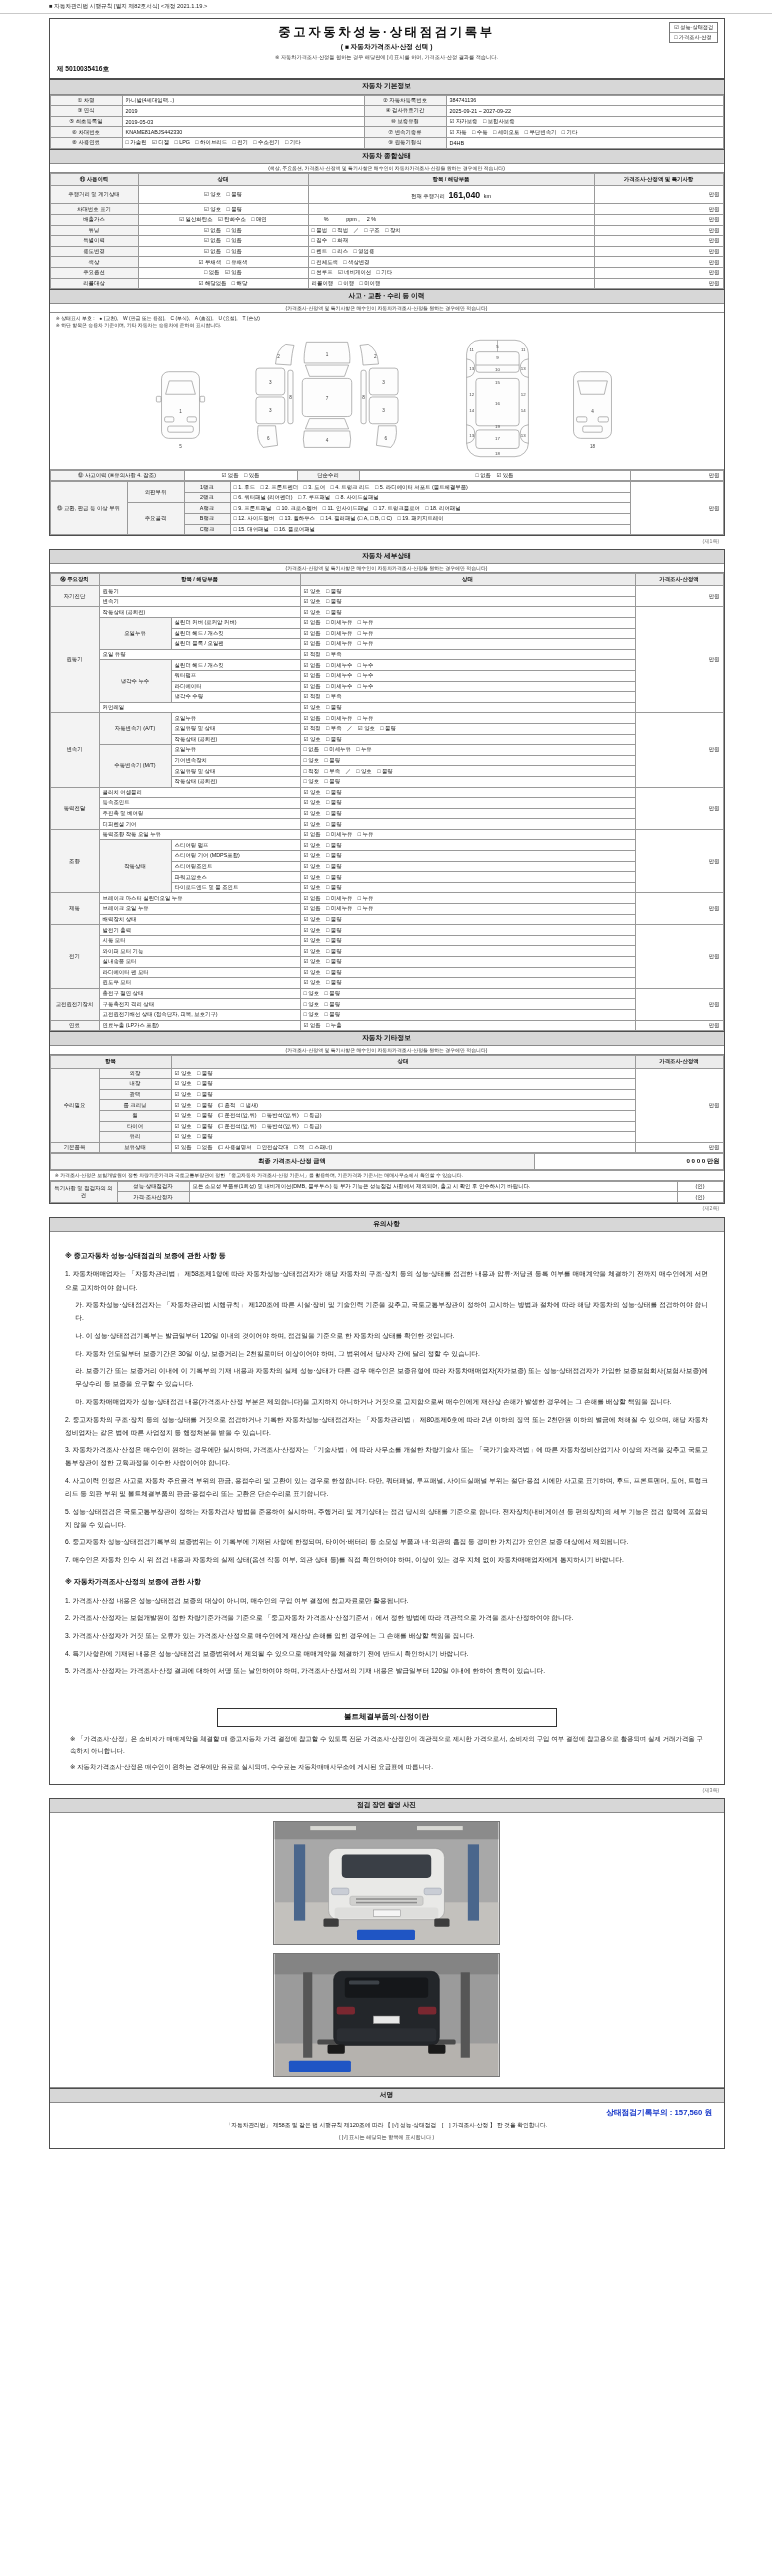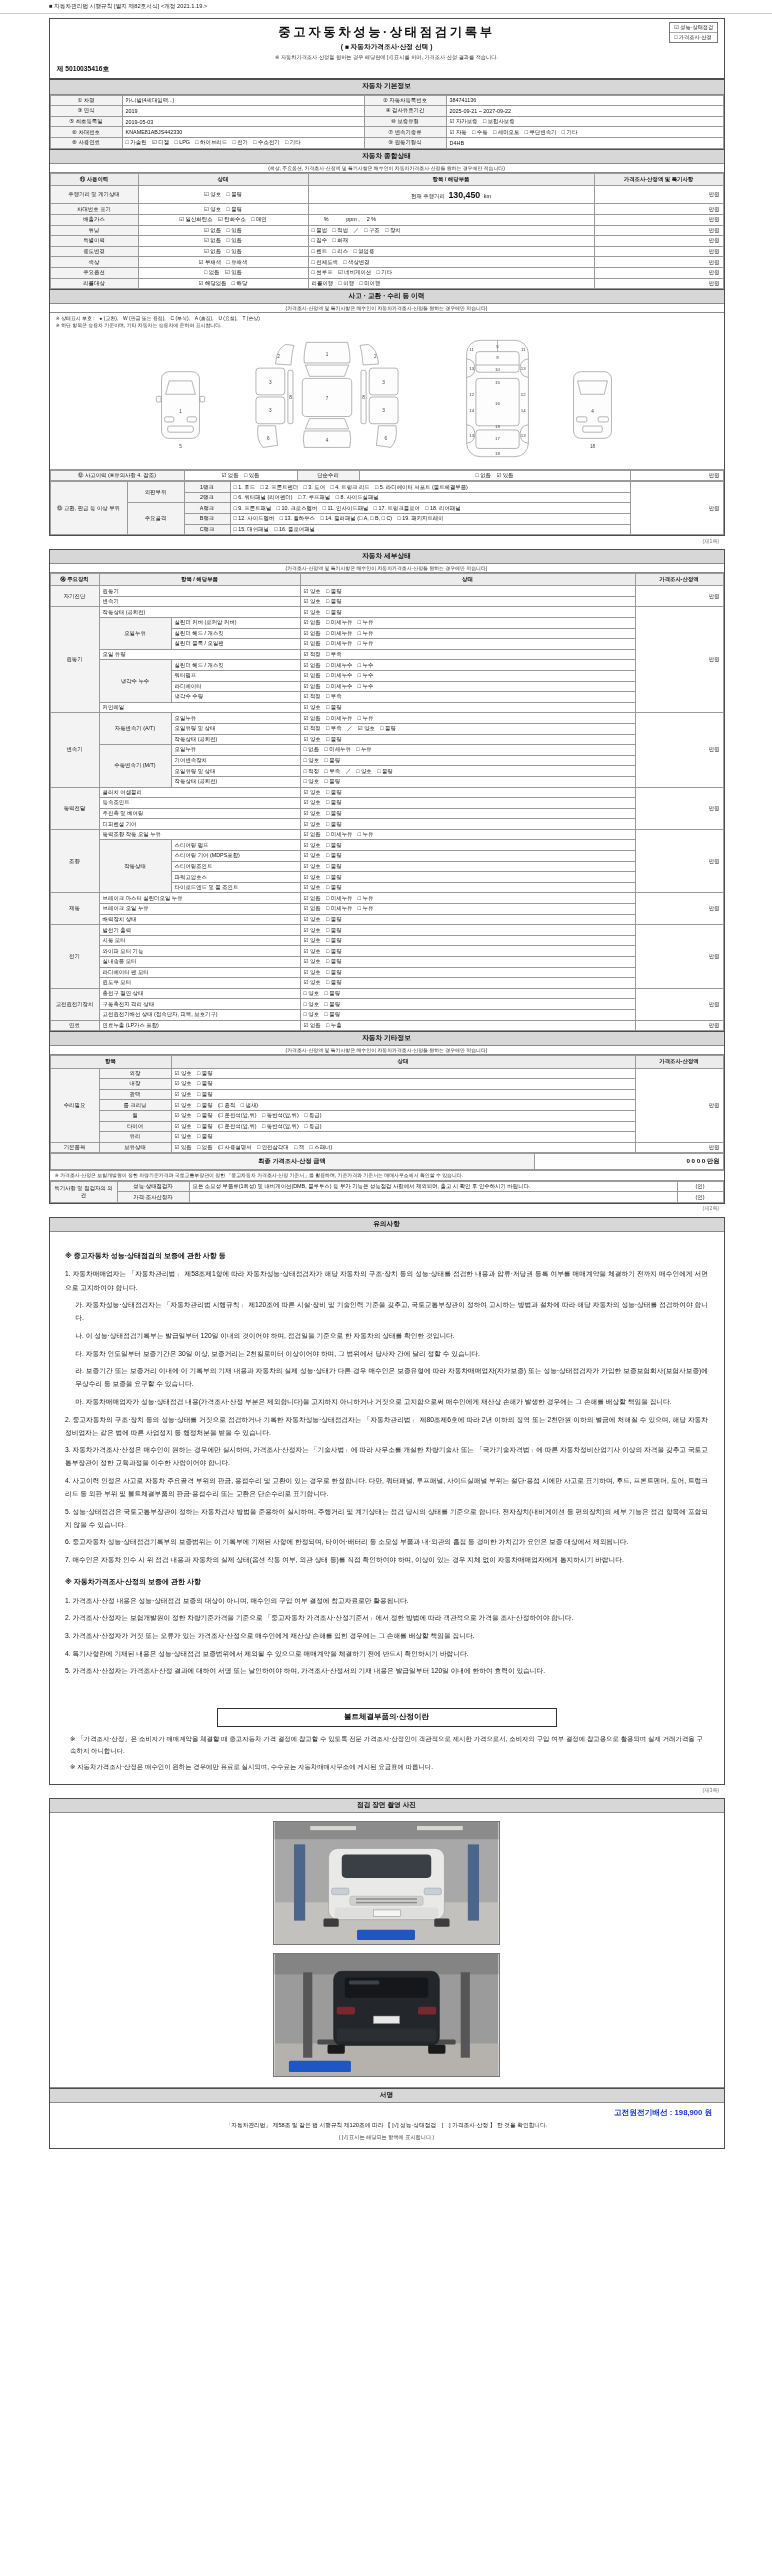--- a/index.html
+++ b/index.html
@@ -124,21 +124,21 @@
           <th>⑪ 사용이력</th>
           <th>상태</th>
           <th>항목 / 해당부품</th>
           <th>가격조사·산정액 및 특기사항</th>
         </tr>
         <tr class="odoRow">
           <td class="lb">주행거리 및 계기상태</td>
           <td class="ct">☑ 양호　□ 불량</td>
           <td class="ct">
             <span>현재 주행거리</span>
-            <span class="odoV">130,450</span>
+            <span class="odoV">161,040</span>
             <span>km</span>
           </td>
           <td class="un">만원</td>
         </tr>
         <tr>
           <td class="lb">차대번호 표기</td>
           <td class="ct">☑ 양호　□ 불량</td>
           <td></td>
           <td class="un">만원</td>
         </tr>
@@ -750,21 +750,21 @@
           <rect x="282" y="104" width="36" height="15" rx="4" fill="#7a2730"></rect>
           <rect x="194" y="122" width="52" height="15" fill="#e8e8e8" stroke="#777"></rect>
           <rect x="122" y="146" width="196" height="26" rx="7" fill="#2b2e33"></rect>
           <rect x="104" y="178" width="34" height="18" rx="3" fill="#1a1a1a"></rect>
             <rect x="302" y="178" width="34" height="18" rx="3" fill="#1a1a1a"></rect>
           <rect x="28" y="210" width="122" height="22" rx="3" fill="#1f55c4"></rect>
         </svg>
       </div>
       <div class="tbar">서명</div>
       <div class="fee">
-        <span>고전원전기배선 :</span>
-        <span>198,900 원</span>
+        <span>상태점검기록부의 :</span>
+        <span>157,560 원</span>
       </div>
       <div class="confirm">「자동차관리법」 제58조 및 같은 법 시행규칙 제120조에 따라 【 [√] 성능·상태점검　[　] 가격조사·산정 】 한 것을 확인합니다.</div>
       <div class="confirm small">( [√] 표시는 해당되는 항목에 표시합니다 )</div>
     </div>
   </div>
 </div>
 
 
 </body></html>

